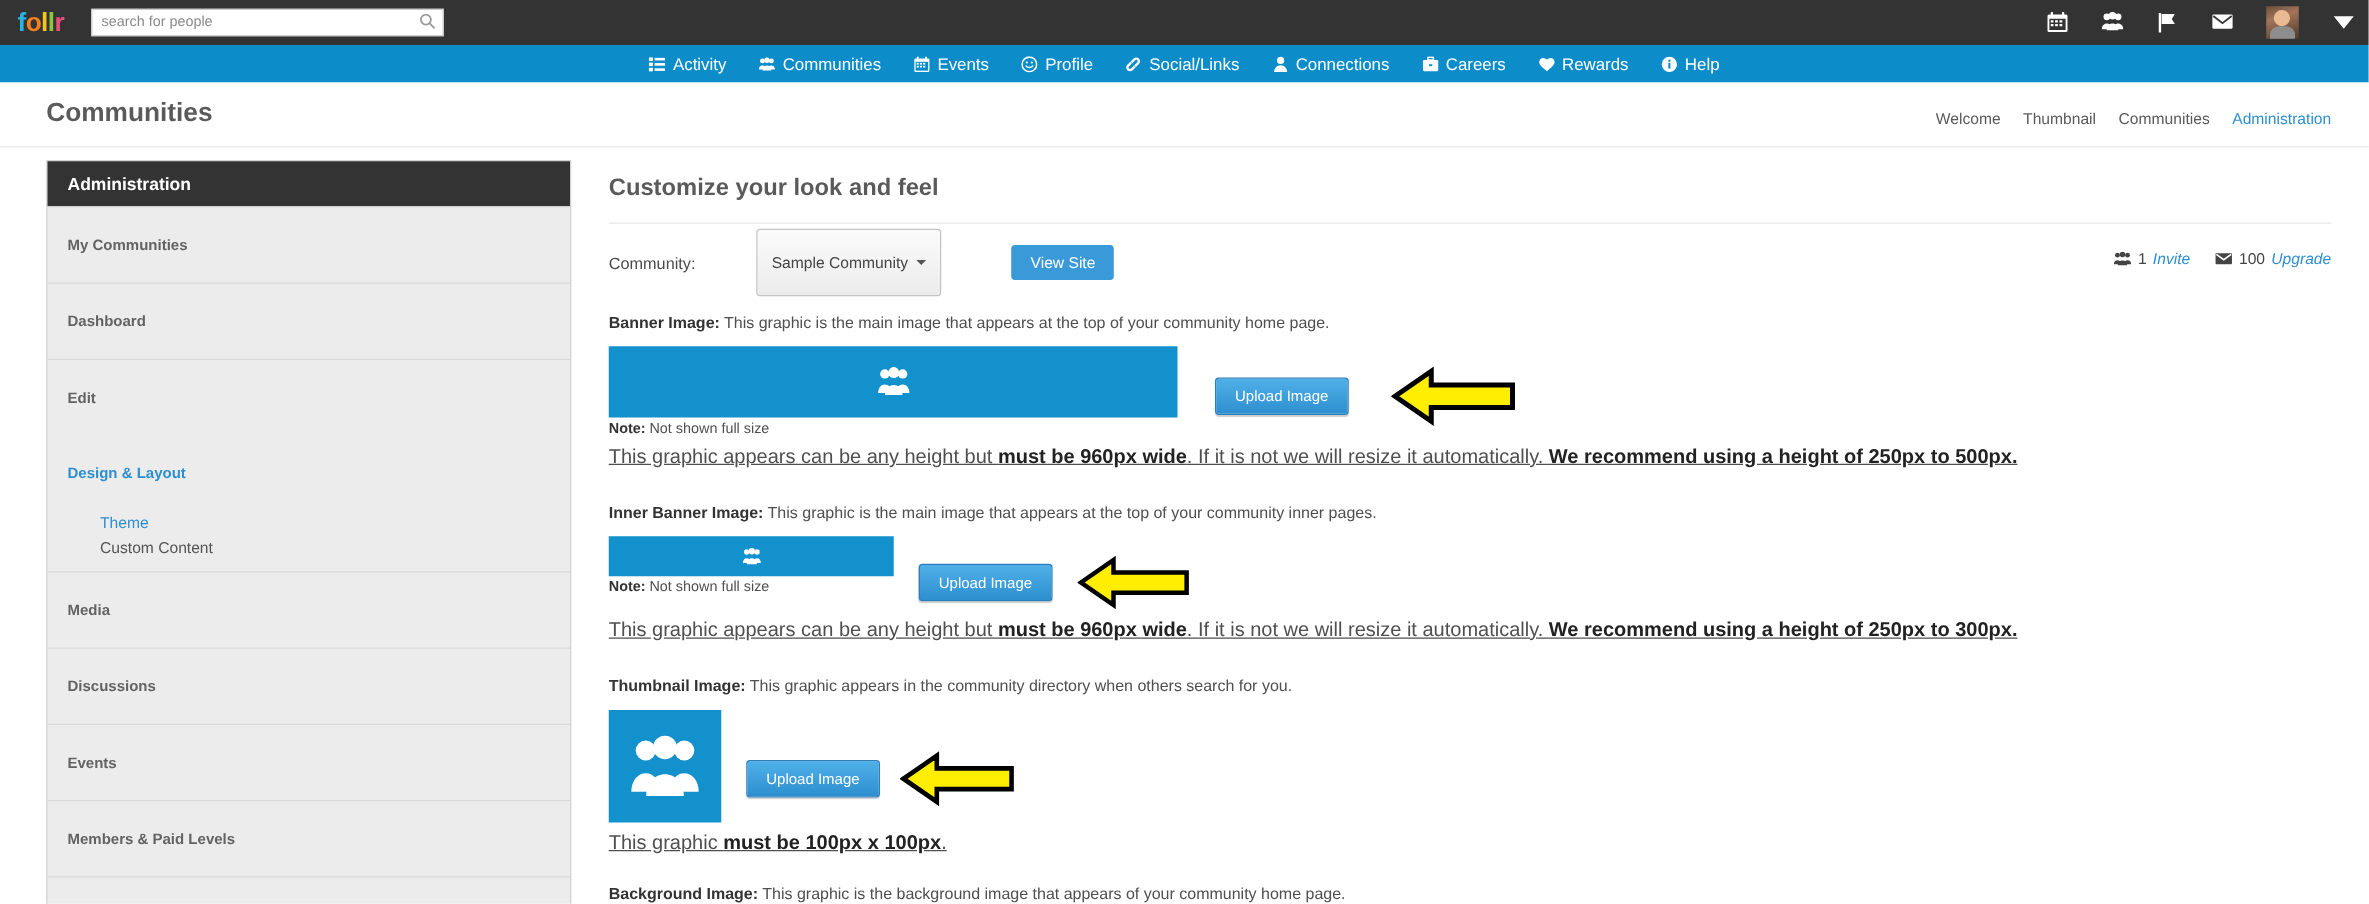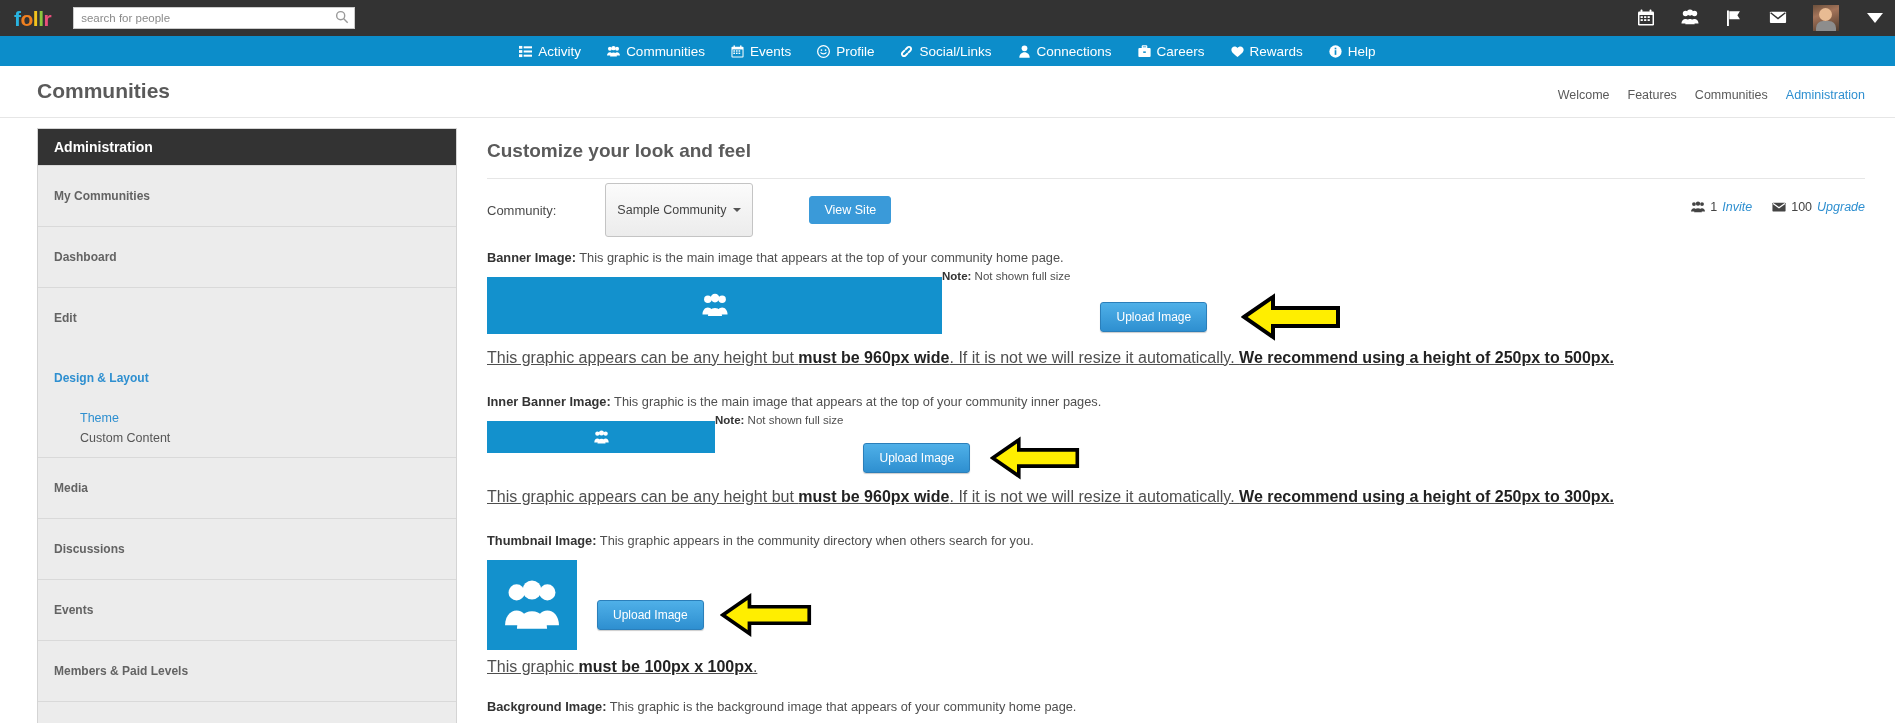--- a/index.html
+++ b/index.html
@@ -299,21 +299,21 @@
     padding: 7px 15px;
     cursor: pointer;
     font-family: "Liberation Sans", sans-serif;
     box-shadow: 0 1px 1px rgba(0,0,0,.2);
     white-space: nowrap;
   }
 
   .arrow-left { display: block; }
 
   .row-flex { display: flex; align-items: flex-start; }
-  .banner-col { display: flex; flex-direction: row; }
+  .banner-col { display: flex; flex-direction: column; }
 </style>
 </head>
 <body>
 
 <div class="topbar">
   <div class="logo">
     <span class="c1">f</span><span class="c2">o</span><span class="c3">l</span><span class="c4">l</span><span class="c5">r</span>
   </div>
 
   <div class="search-wrap">
@@ -459,21 +459,21 @@
         <rect x="6.1" y="2.9" width="1.8" height="1.8" fill="#0c8dca"></rect>
       </svg>
     <span>Help</span>
   </a>
 </div>
 
 <div class="page-header">
   <div class="page-title">Communities</div>
   <div class="crumbs">
     <a>Welcome</a>
-    <a>Features</a>
+    <a>Thumbnail</a>
     <a>Communities</a>
     <a class="active">Administration</a>
   </div>
 </div>
 
 <div class="layout">
 
   <div class="sidebar">
     <div class="side-head">Administration</div>
 

